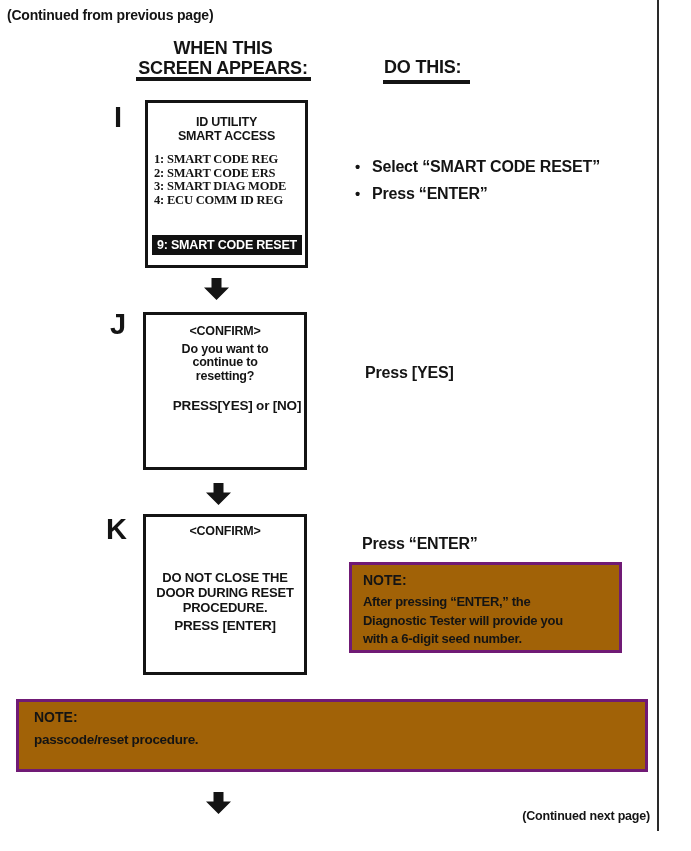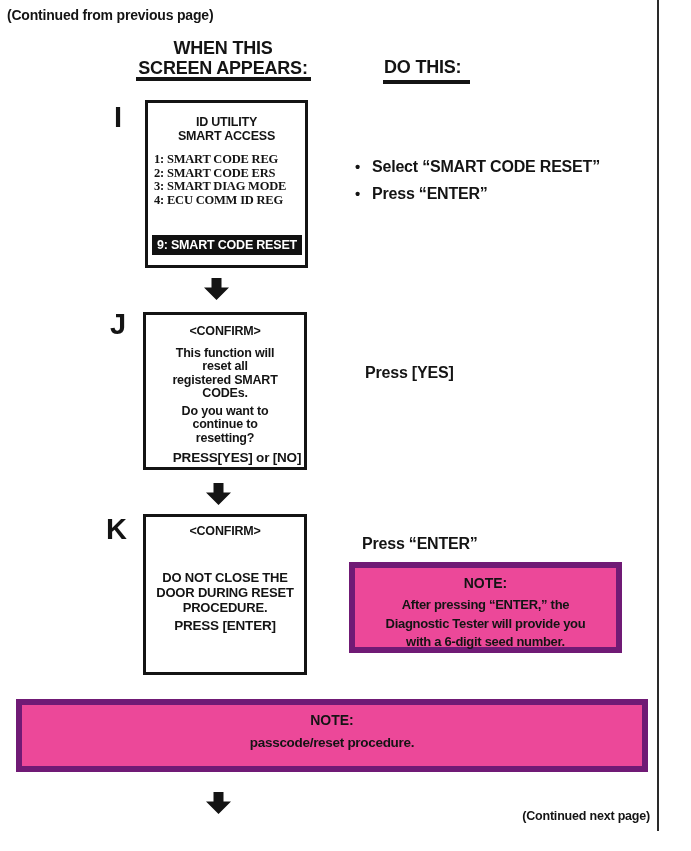--- a/index.html
+++ b/index.html
@@ -32,37 +32,37 @@
   .box-k { left:143px; top:514px; width:164px; height:161px; text-align:center; }
 
   .scr-title-i { margin-top:13px; text-align:center; }
   .scr-menu { margin-top:10px; padding-left:6px; text-align:left;font-family:Liberation Serif, serif; }
   .scr-highlight { position:absolute; left:4px; bottom:10px; width:150px;
     background:#111; color:#fff; padding:4px 2px 3px 5px; text-align:left; }
 
   .scr-confirm-j { margin-top:10px; }
   .scr-body-j { margin-top:8px; }
   .scr-question-j { margin-top:4px; }
-  .scr-footer-j { margin-top:6px; font-size:13.5px;padding-left:24px; }
+  .scr-footer-j { margin-top:16px; font-size:13.5px;padding-left:24px; }
 
   .scr-confirm-k { margin-top:8px; }
   .scr-status-k { margin-top:9px; text-align:left; padding-left:9px; }
   .scr-status-k .indent { padding-left:6px; }
   .scr-warning-k { margin-top:31px; font-size:13px; line-height:15px; }
   .scr-footer-k { margin-top:4px; font-size:13.5px; }
 
   .bullets { left:355px; top:153px; font-size:16px; letter-spacing:-0.2px; }
   .bullet-row { height:27px; display:flex; align-items:center; }
   .bullet-dot { width:17px; font-size:15px; }
 
   .instruction { font-size:16px; letter-spacing:-0.2px; }
   .press-yes   { left:365px; top:364px; }
   .press-enter { left:362px; top:535px; }
 
-  .note-box { position:absolute; border:6px solid #701a75; background:#ec4899;text-align:center; }
+  .note-box { position:absolute; border:3px solid #701a75; background:#a16207; }
   .note-right  { left:349px; top:562px; width:273px; height:91px; padding:7px 11px; }
   .note-bottom { left:16px;  top:699px; width:632px; height:73px; padding:7px 15px; }
   .note-title { font-size:14px; }
   .note-right .note-text  { margin-top:5px; font-size:13px;  line-height:18.5px; letter-spacing:-0.3px; }
   .note-bottom .note-text { margin-top:5px; font-size:13.5px; line-height:19px;  letter-spacing:-0.3px; }
   .note-text div { white-space:nowrap; }
 
   .flow-arrow { position:absolute; width:25px; height:22px; }
   .flow-arrow svg { display:block; }
   .arrow-1 { left:204px; top:278px; }
@@ -113,26 +113,20 @@
 
 <div class="flow-arrow arrow-1">
   <svg width="25" height="22" viewBox="0 0 25 22">
       <path d="M7.5 0 h10 v9.5 h7.5 L12.5 22 L0 9.5 h7.5 Z" fill="#141414"></path>
     </svg>
 </div>
 
 <div class="abs step-letter" style="left:110px; top:310px;">J</div>
 <div class="screen-box box-j">
   <div class="scr-confirm-j">&lt;CONFIRM&gt;</div>
-  <div class="scr-body-j">
-    <div>This function will</div>
-    <div>reset all</div>
-    <div>registered SMART</div>
-    <div>CODEs.</div>
-  </div>
   <div class="scr-question-j">
     <div>Do you want to</div>
     <div>continue to</div>
     <div>resetting?</div>
   </div>
   <div class="scr-footer-j">PRESS[YES] or [NO]</div>
 </div>
 <div class="abs instruction press-yes">Press [YES]</div>
 
 <div class="flow-arrow arrow-2">

